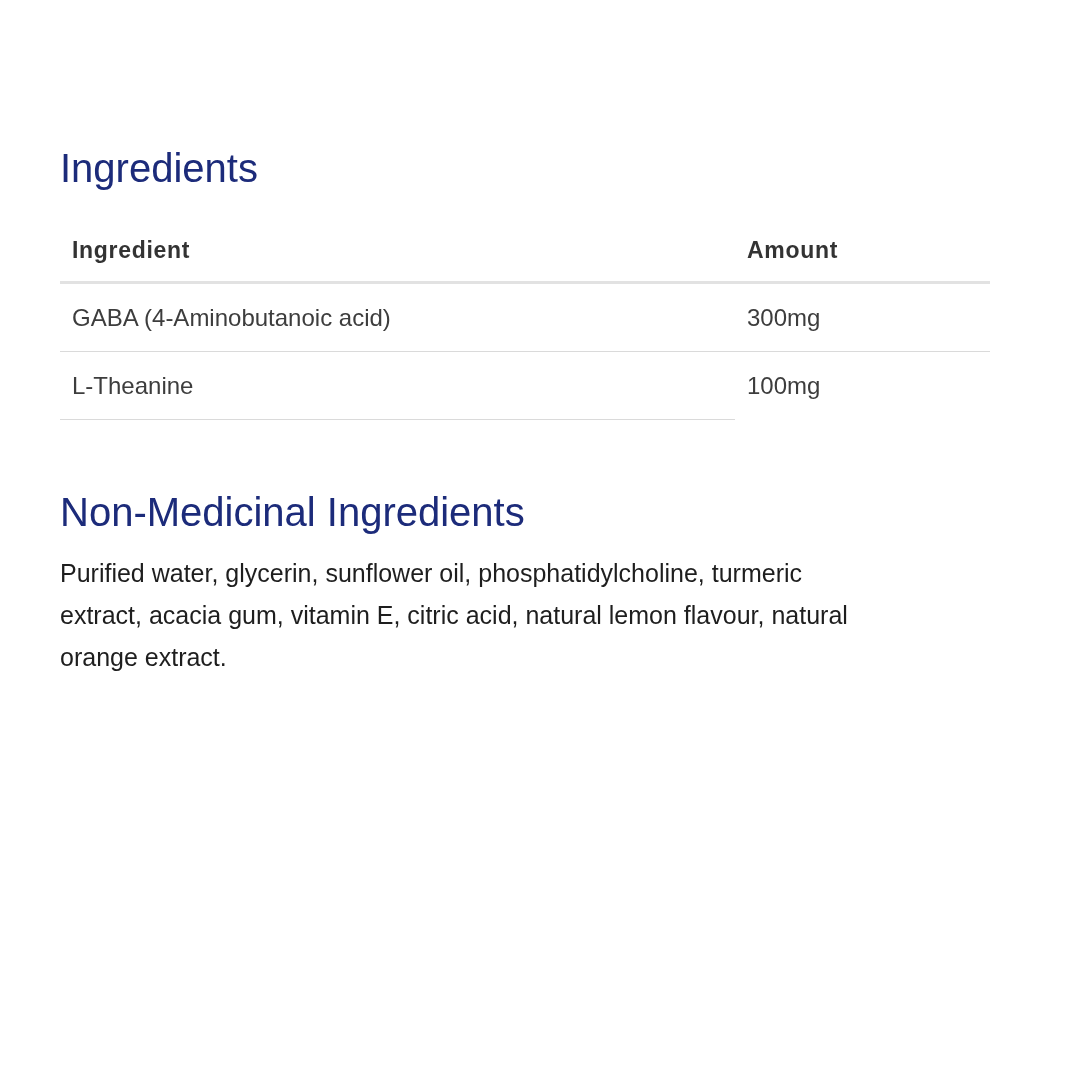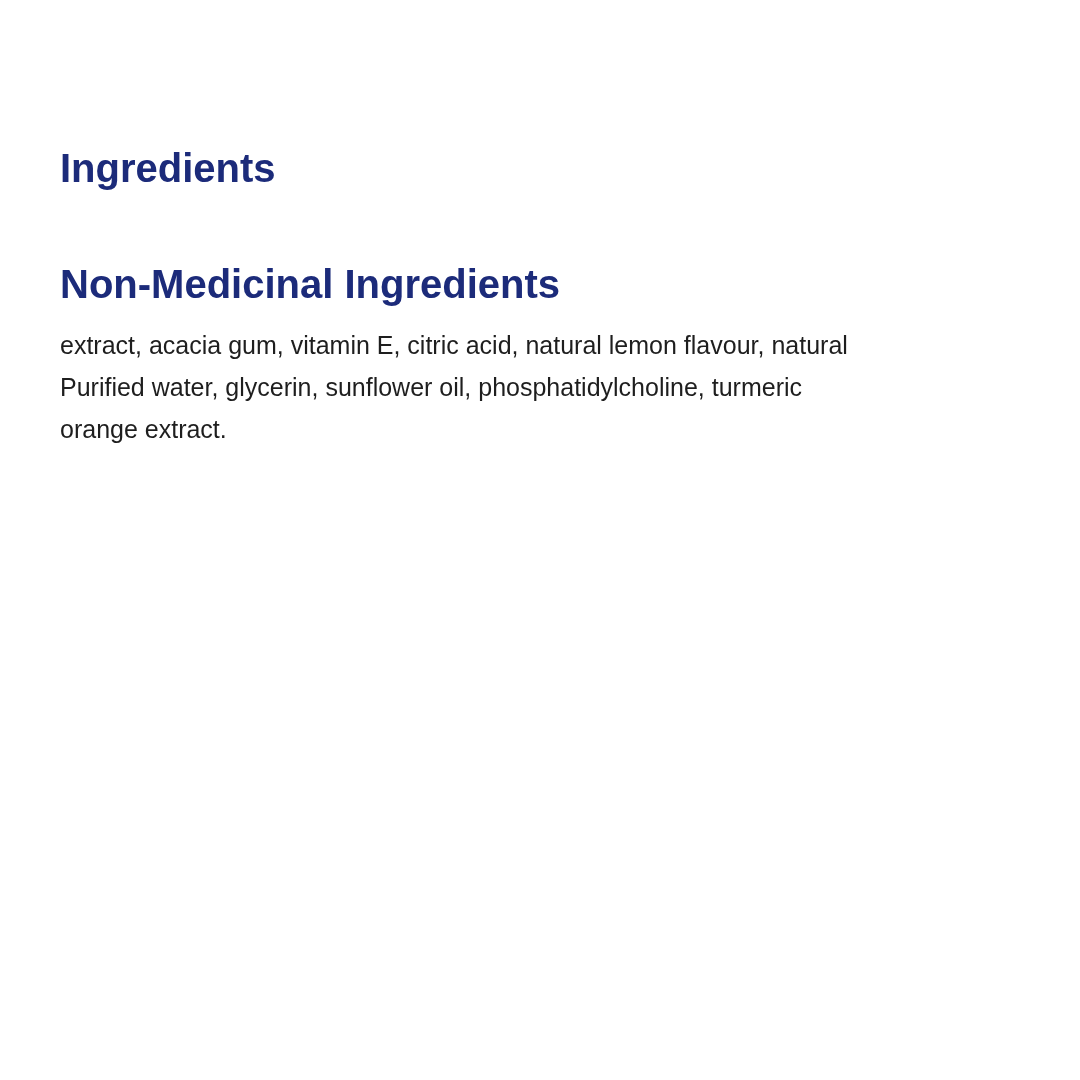--- a/index.html
+++ b/index.html
@@ -14,21 +14,21 @@
   }
   .page {
     width: 1080px;
     height: 1080px;
     padding: 144px 90px 0 60px;
   }
   .section-title {
     margin: 0;
     font-size: 40px;
     line-height: 48px;
-    font-weight: 700;
+    font-weight: 400;
     color: var(--accent, #1c2b7a);
   }
   .subtitle {
     margin: 23px 0 0 0;
     font-size: 24px;
     line-height: 29px;
     font-style: italic;
     color: #1c1c1c;
   }
   table.ingredients-table {
@@ -70,25 +70,47 @@
 </style>
 </head>
 <body style="background: rgb(255, 255, 255);">
 
 <div class="page">
 
   <section>
     <h2 class="section-title">Ingredients</h2>
 
 
+    <table class="ingredients-table">
+      <colgroup>
+        <col class="col-ingredient">
+        <col class="col-amount">
+      </colgroup>
+      <thead>
+        <tr>
+          <th>Ingredient</th>
+          <th>Amount</th>
+        </tr>
+      </thead>
+      <tbody>
+        <tr>
+          <td>GABA (4-Aminobutanoic acid)</td>
+          <td class="amount-cell">300mg</td>
+        </tr>
+        <tr class="last-row">
+          <td>L-Theanine</td>
+          <td class="amount-cell">100mg</td>
+        </tr>
+      </tbody>
+    </table>
   </section>
 
   <section>
     <h2 class="section-title non-medicinal-title">Non-Medicinal Ingredients</h2>
 
     <p class="body-text">
+      <span class="line">Purified water, glycerin, sunflower oil, phosphatidylcholine, turmeric</span>
       <span class="line">extract, acacia gum, vitamin E, citric acid, natural lemon flavour, natural</span>
-      <span class="line">Purified water, glycerin, sunflower oil, phosphatidylcholine, turmeric</span>
       <span class="line">orange extract.</span>
     </p>
   </section>
 
 </div>
 
 </body></html>

